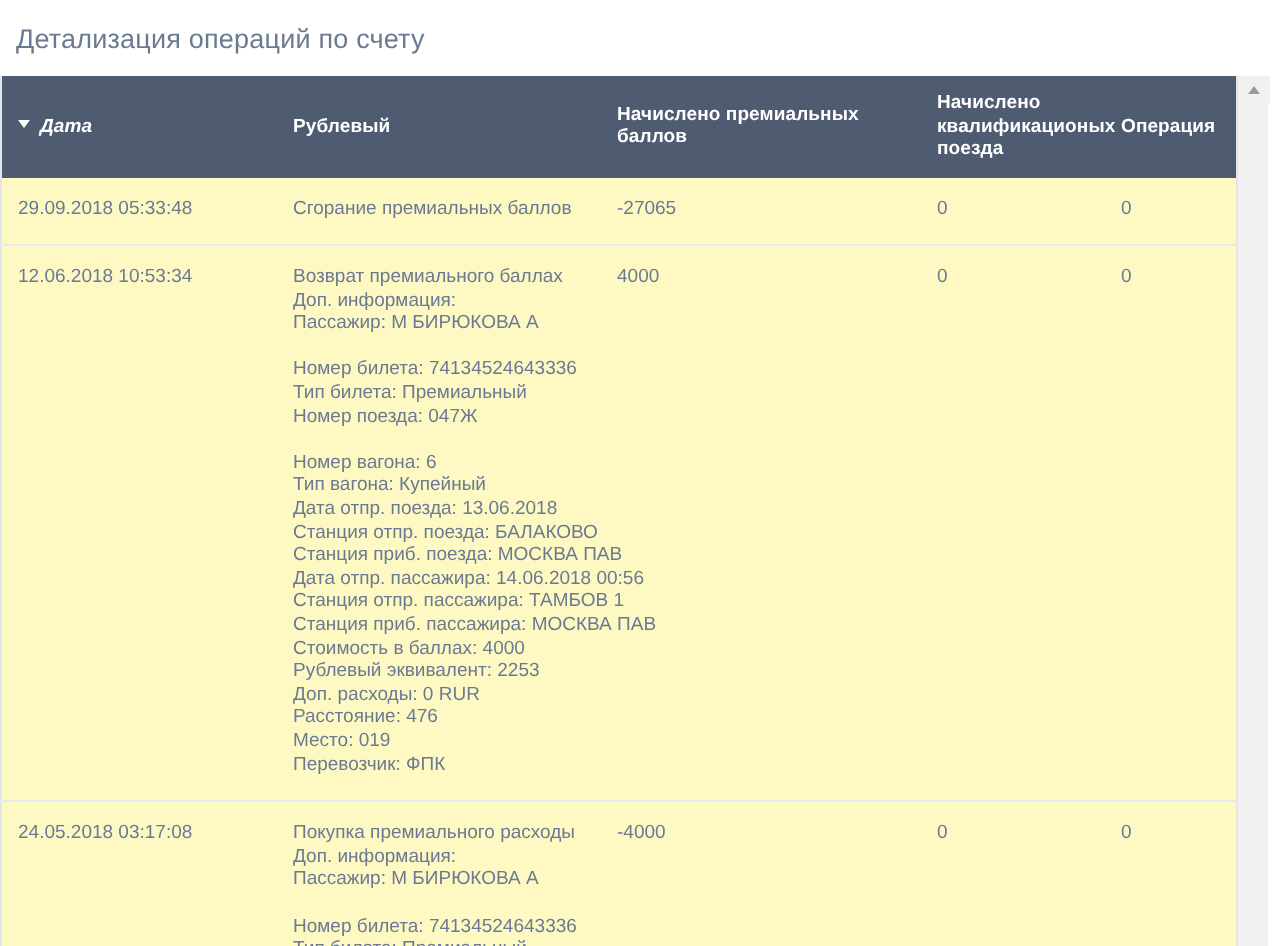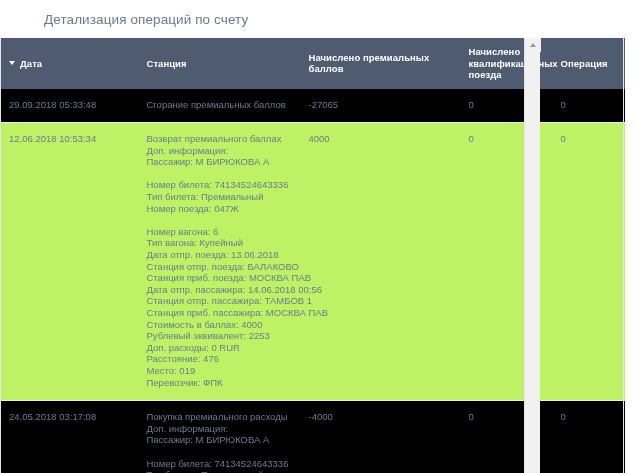--- a/index.html
+++ b/index.html
@@ -10,24 +10,23 @@
   body {
     width: 640px;
     height: 473px;
     overflow: hidden;
     font-family: "Liberation Sans", "DejaVu Sans", sans-serif;
     color: #67758d;
     -webkit-font-smoothing: antialiased;
   }
   .page {
     position: relative;
-    width: 540px;
+    width: 634px;
     height: 473px;
     box-sizing: border-box;
-    padding-left: 36px;
   }
   .page-title {
     font-size: 13.5px;
     color: #6b7a93;
     padding: 11px 0 0 8px;
     letter-spacing: 0.1px;
     font-weight: 400;
     line-height: 17px;
   }
   .grid-wrap {
@@ -50,21 +49,21 @@
     font-size: 9.5px;
     font-weight: bold;
     text-align: left;
     vertical-align: middle;
     padding: 8px 6px 8px 8px;
     height: 38px;
     box-sizing: border-box;
     line-height: 11.5px;
     letter-spacing: 0.05px;
   }
-  th.col-date   { width: 138px; padding-left: 20px; }
+  th.col-date   { width: 138px; padding-left: 20px; font-style: italic; }
   th.col-op     { width: 162px; }
   th.col-bonus  { width: 160px; }
   th.col-qual   { width: 92px; }
   th.col-debit  { width: 72px; }
 
   .sort-icon {
     display: inline-block;
     width: 0; height: 0;
     border-left: 3.5px solid transparent;
     border-right: 3.5px solid transparent;
@@ -78,22 +77,22 @@
     font-size: 9.5px;
     line-height: 11.6px;
     color: #6b7a93;
     vertical-align: top;
     padding: 10px 6px 12px 8px;
     border-bottom: 1px solid #e7eaf0;
     background: #fbfcfd;
     box-sizing: border-box;
   }
   tbody td.c-date { padding-left: 20px; white-space: nowrap; }
-  tbody tr.row-shaded td { background: #000000; }
-  tbody tr.row-plain td  { background: #bef264; }
+  tbody tr.row-shaded td { background: #fef9c3; }
+  tbody tr.row-plain td  { background: #fef9c3; }
 
   .op-title { display: block; }
   .detail-block { margin-top: 14px; }
   .dl { display: block; white-space: nowrap; }
 
   
   .scrollbar {
     position: absolute;
     top: 38px;
     right: 0;
@@ -143,21 +142,21 @@
   <div class="page-title">Детализация операций по счету</div>
 
   <div class="grid-wrap">
     <table class="grid">
       <thead>
         <tr>
           <th class="col-date">
             <span class="sort-icon"></span><span>Дата</span>
           </th>
           <th class="col-op">
-            <span>Станция</span>
+            <span>Рублевый</span>
           </th>
           <th class="col-bonus">
             <span>Начислено премиальных баллов</span>
           </th>
           <th class="col-qual">
             <span>Начислено квалификационых поезда</span>
           </th>
           <th class="col-debit">
             <span>Операция</span>
           </th>

